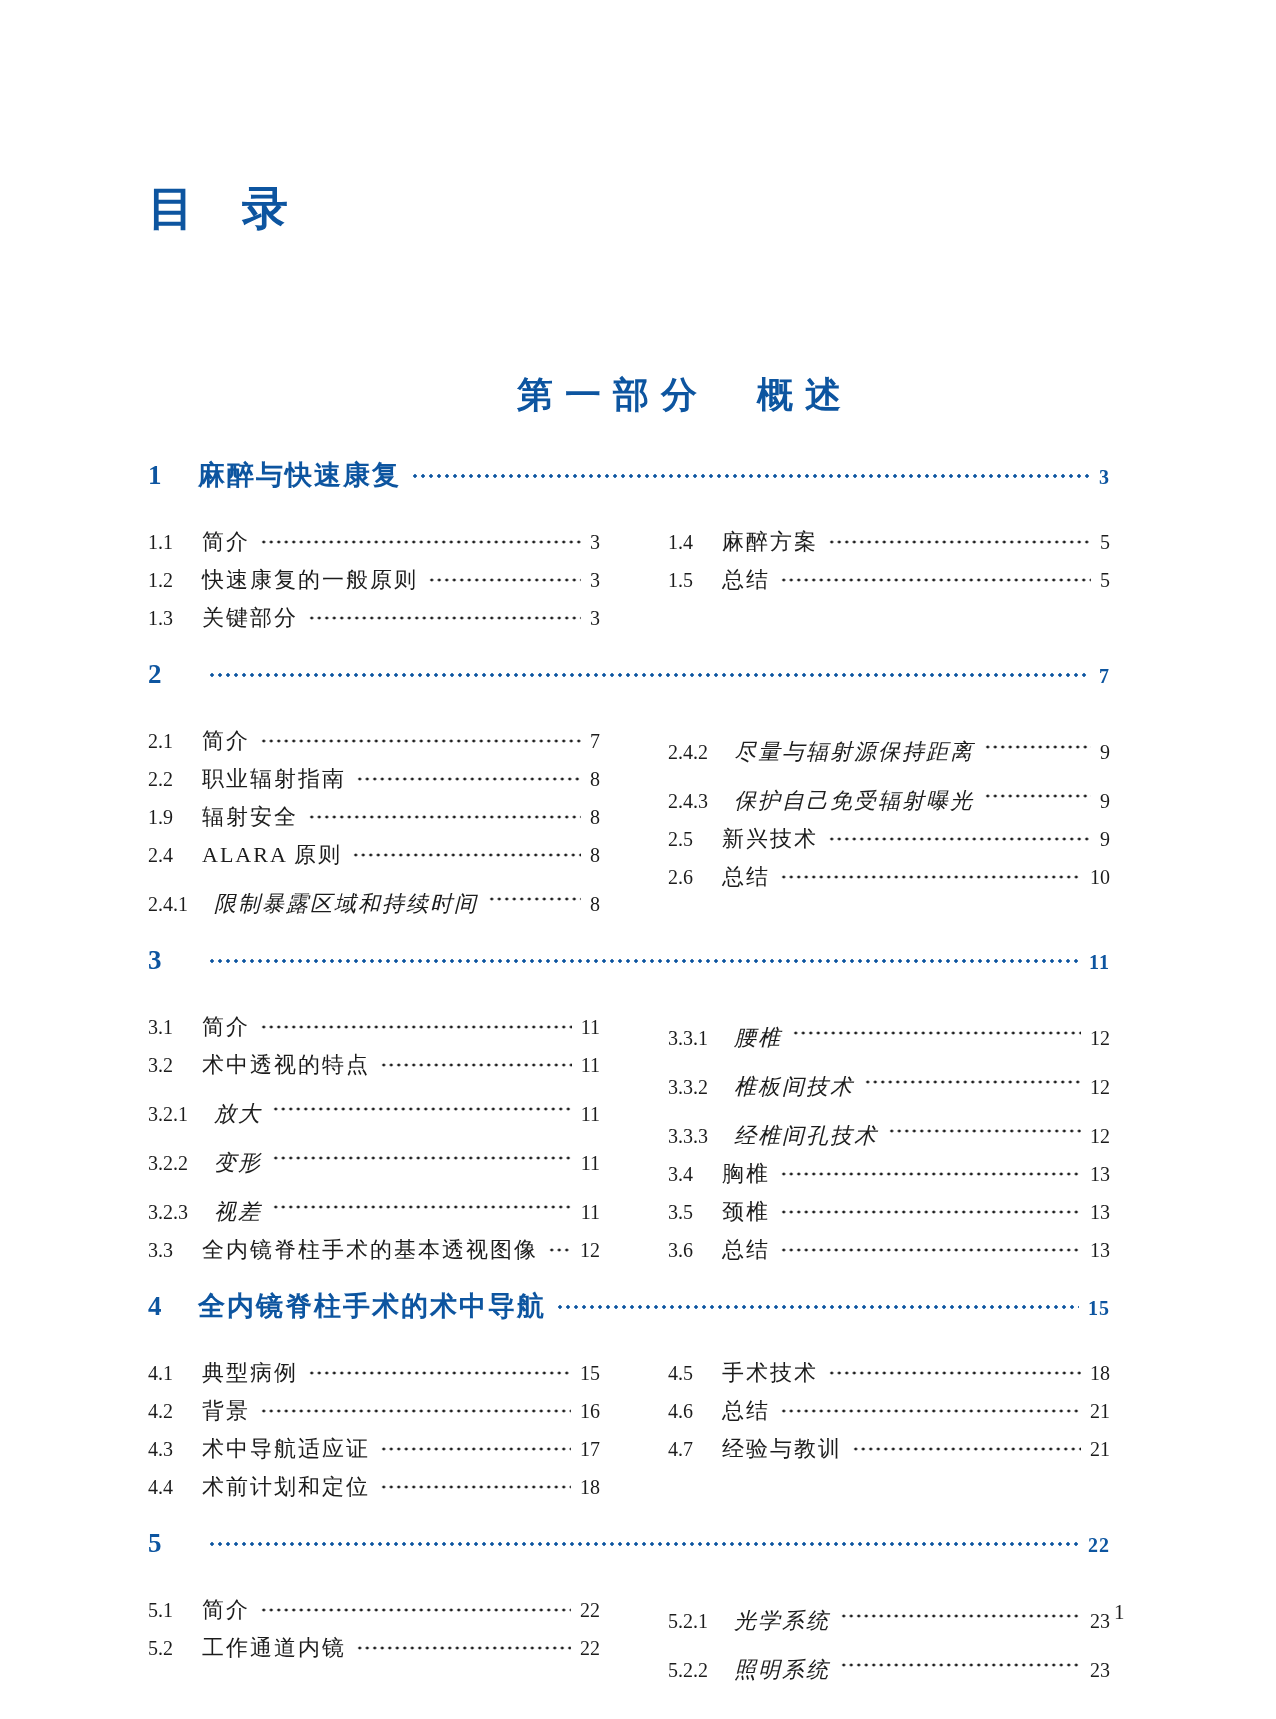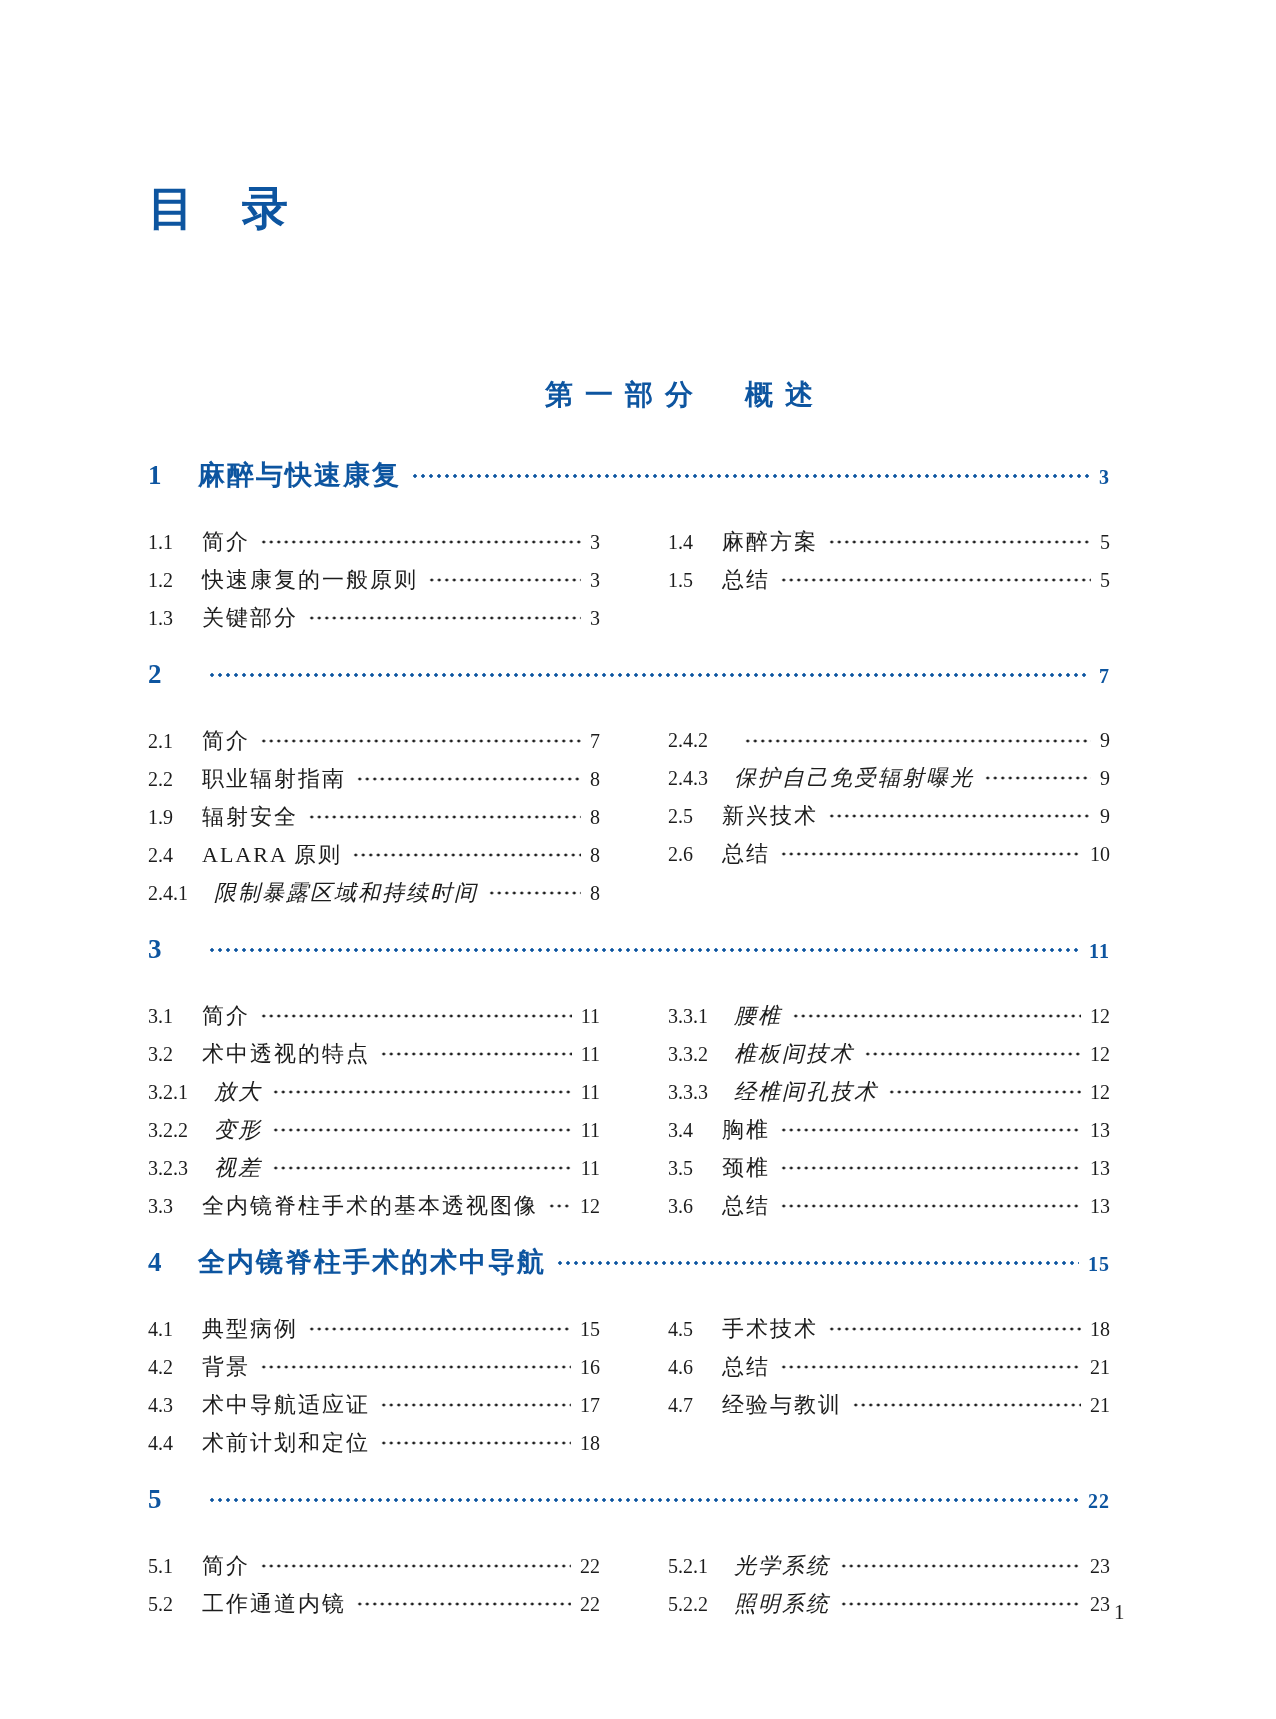--- a/index.html
+++ b/index.html
@@ -10,21 +10,21 @@
     font-family:"Liberation Serif", serif; color:var(--ink);
   }
   .content { position:absolute; left:148px; top:0; width:962px; }
 
   .doc-title {
     margin-top:182px; font-size:46px; line-height:52px; font-weight:bold;
     color:var(--accent); font-family:"DejaVu Serif", serif; letter-spacing:1px;
   }
   .part-header {
     margin-top:146px; text-align:center; position:relative; left:56px;
-    font-size:28px; line-height:30px; font-weight:bold; letter-spacing:12px;
+    font-size:36px; line-height:30px; font-weight:bold; letter-spacing:12px;
     color:var(--accent); font-family:"Liberation Sans", sans-serif;
   }
 
   .chapter { margin-top:17px; }
   .chapter.first { margin-top:45px; }
 
   .chapter-row {
     display:flex; align-items:baseline; margin-bottom:26px;
     color:var(--accent); font-family:"Liberation Sans", sans-serif;
     font-weight:bold; font-size:27px; line-height:40px; letter-spacing:1px;
@@ -33,21 +33,21 @@
   .ctitle { white-space:nowrap; letter-spacing:2px; }
   .cpage { font-family:"Liberation Serif", serif; font-size:24px; }
 
   .cols { display:flex; }
   .col-left  { width:452px; flex:none; }
   .col-gap   { width:68px;  flex:none; }
   .col-right { width:442px; flex:none; }
 
   .row { display:flex; align-items:baseline; font-size:22px; line-height:37px; }
   .inum { width:54px; flex:none; font-family:"Liberation Serif", serif; font-size:20px; }
-  .kai .inum { width:66px; }
+  .kai .inum { width:66px;margin-top:12px; }
   .ilabel { white-space:nowrap; letter-spacing:2px; }
   .kai .ilabel { font-style:italic; }
   .ipage { white-space:nowrap; font-family:"Liberation Serif", serif; font-size:20px; margin-left:5px; }
 
   .dots {
     flex:1 1 auto; align-self:center; height:22px; margin:0 4px 0 9px; min-width:14px;
     background-image:radial-gradient(circle, currentColor 1.3px, transparent 1.7px);
     background-size:7.5px 22px; background-repeat:repeat-x; background-position:1px 55%;
   }
   .chapter-row .dots {
@@ -151,20 +151,21 @@
           <span class="inum">2.4.1</span>
           <span class="ilabel">限制暴露区域和持续时间</span>
           <span class="dots"></span>
           <span class="ipage">8</span>
         </div>
       </div>
       <div class="col-gap"></div>
       <div class="col-right">
         <div class="row kai">
           <span class="inum">2.4.2</span>
+          <span class="ilabel">尽量与辐射源保持距离</span>
           <span class="dots"></span>
           <span class="ipage">9</span>
         </div>
         <div class="row kai">
           <span class="inum">2.4.3</span>
           <span class="ilabel">保护自己免受辐射曝光</span>
           <span class="dots"></span>
           <span class="ipage">9</span>
         </div>
         <div class="row">

